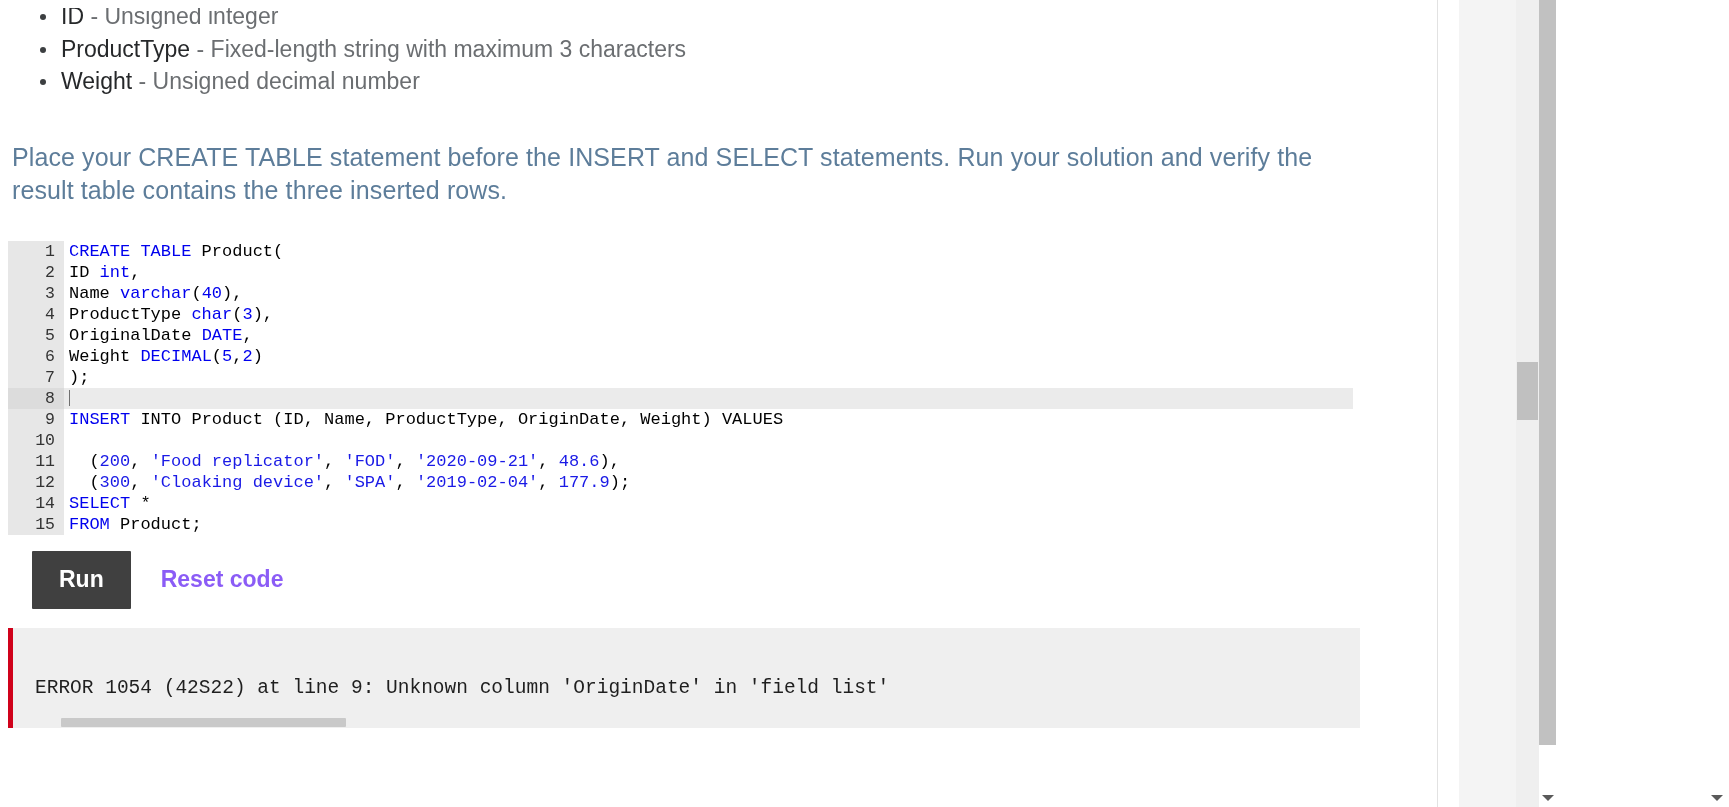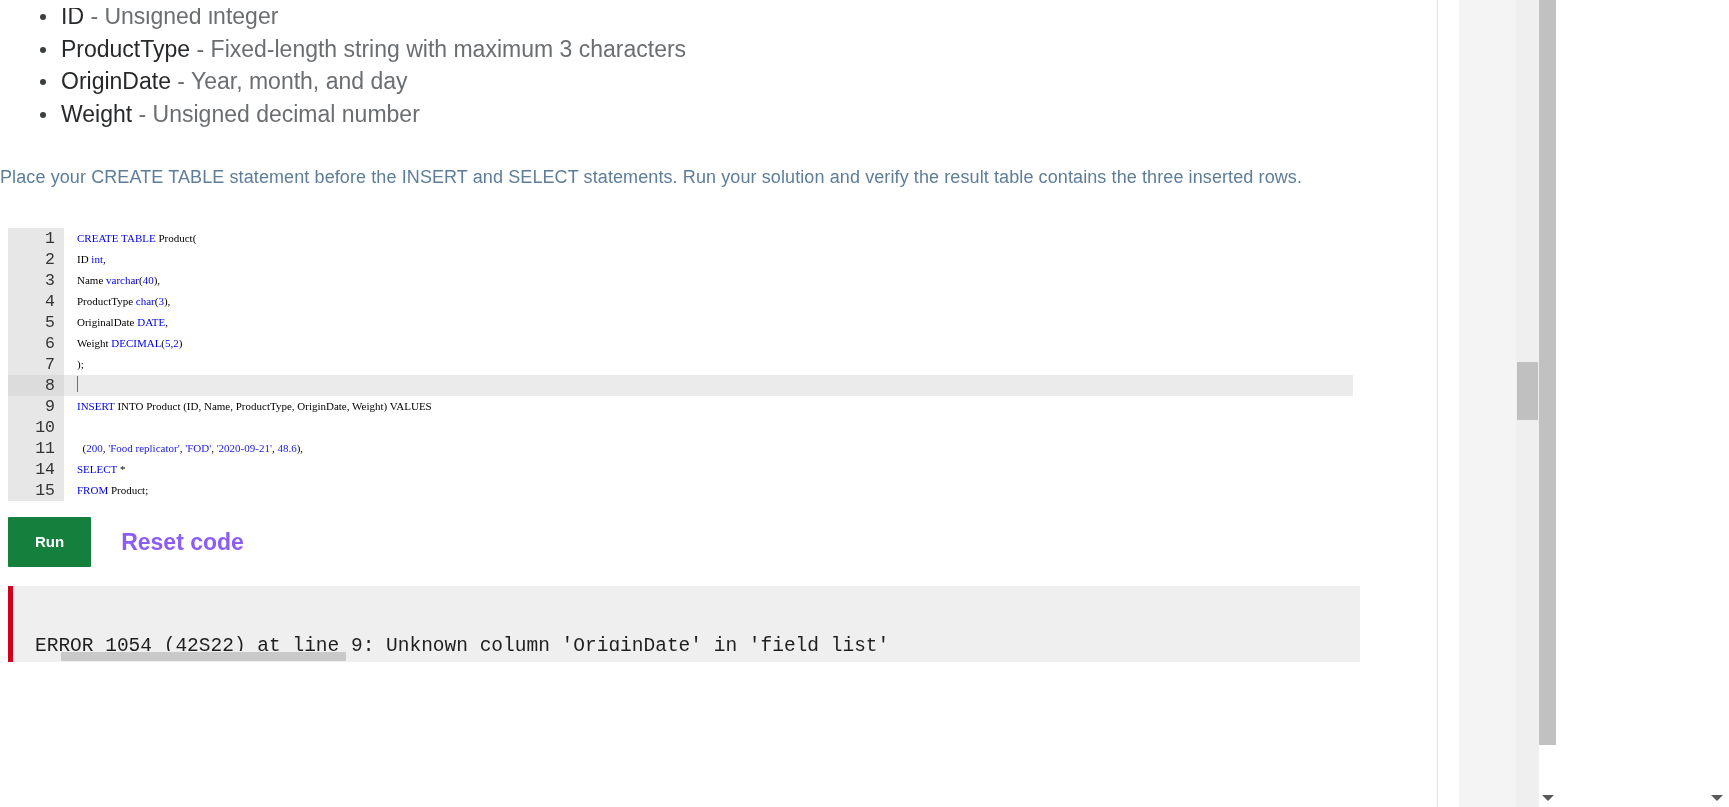--- a/index.html
+++ b/index.html
@@ -57,24 +57,24 @@
     background: #3c3f41;
   }
   .req-term {
     color: #26282a;
     font-weight: 400;
   }
   .req-desc { color: #6b6e71; }
 
   
   .instructions {
-    margin: 0;
+    margin: 12px;
     padding: 23px 0 0 0;
     width: 1330px;
-    font-size: 18px;
+    font-size: 25px;
     line-height: 33px;
     color: #5d7d9a;
     letter-spacing: .1px;
   }
 
   
   .editor-wrap {
     position: relative;
     margin-top: 34px;
     width: 1353px;
@@ -117,26 +117,25 @@
     text-align: right;
     color: #333333;
     font-family: "Liberation Mono", "DejaVu Sans Mono", monospace;
     font-size: 16.5px;
     line-height: 21px;
     user-select: none;
   }
   .ln-code {
     position: relative;
     z-index: 2;
-    padding-left: 13px;
+    padding-left: 5px;
     white-space: pre;
     color: #000000;
-    font-size: 11px;
+    font-size: 17px;
     line-height: 21px;
-    font-family: Liberation Serif, serif;
   }
   .kw   { color: #0000ee; }
   .str  { color: #1a1ae6; }
   .num  { color: #000000; }
   .cursor {
     display: inline-block;
     width: 1px;
     height: 16px;
     background: #707070;
     vertical-align: -3px;
@@ -144,48 +143,49 @@
   }
 
   
   .btn-row {
     display: flex;
     align-items: center;
     margin-top: 16px;
     padding-left: 8px;
   }
   .run-btn {
-    background: #15803d;
+    background: #404040;
     color: #ffffff;
     border: none;
     font-family: "Liberation Sans", sans-serif;
     font-weight: bold;
-    font-size: 15px;
+    font-size: 23px;
     line-height: 1;
     padding: 17px 27px 18px 27px;
     cursor: pointer;
     border-radius: 1px;
+    margin-left: 24px;
   }
   .reset-link {
     margin-left: 30px;
     color: #8b5cf6;
     font-weight: bold;
     font-size: 23px;
     text-decoration: none;
     cursor: pointer;
     font-family: "Liberation Sans", sans-serif;
   }
 
   
   .error-panel {
     position: relative;
     margin-top: 19px;
     margin-left: 8px;
     width: 1352px;
-    height: 76px;
+    height: 100px;
     background: #efefef;
     border-left: 5px solid #d0021b;
     overflow: hidden;
   }
   .error-text {
     font-family: "Liberation Mono", "DejaVu Sans Mono", monospace;
     font-size: 19.5px;
     color: #1f1f1f;
     white-space: pre;
     padding: 49px 0 0 22px;
@@ -277,21 +277,20 @@
 </head>
 <body>
 
 <div class="viewport">
 
   <div class="content">
 
     <ul class="req-list" id="req-list">
         <li><span class="req-term">ID</span><span class="req-desc"> - Unsigned integer</span></li>
         <li><span class="req-term">ProductType</span><span class="req-desc"> - Fixed-length string with maximum 3 characters</span></li>
-        <li><span class="req-term">OriginDate</span><span class="req-desc"> - Year, month, and day</span></li>
         <li><span class="req-term">Weight</span><span class="req-desc"> - Unsigned decimal number</span></li>
       </ul>
 
     <p class="instructions">Place your CREATE TABLE statement before the INSERT and SELECT statements. Run your solution and verify the result table contains the three inserted rows.</p>
 
     <div class="editor-wrap">
       <div class="code-editor" id="code-editor">
         <div class="gutter-bg"></div>
       <div class="code-line">
             <div class="ln-num">1</div>
@@ -331,20 +330,24 @@
             <div class="ln-code"><span class="kw">INSERT</span><span class="num"> INTO Product (ID, Name, ProductType, OriginDate, Weight) VALUES</span></div>
           </div>
           <div class="code-line">
             <div class="ln-num">10</div>
           </div>
           <div class="code-line">
             <div class="ln-num">11</div>
             <div class="ln-code"><span class="num">  (</span><span class="str">200</span><span class="num">, </span><span class="str">'Food replicator'</span><span class="num">, </span><span class="str">'FOD'</span><span class="num">, </span><span class="str">'2020-09-21'</span><span class="num">, </span><span class="str">48.6</span><span class="num">),</span></div>
           </div>
           <div class="code-line">
+            <div class="ln-num">12</div>
+            <div class="ln-code"><span class="num">  (</span><span class="str">300</span><span class="num">, </span><span class="str">'Cloaking device'</span><span class="num">, </span><span class="str">'SPA'</span><span class="num">, </span><span class="str">'2019-02-04'</span><span class="num">, </span><span class="str">177.9</span><span class="num">);</span></div>
+          </div>
+          <div class="code-line">
             <div class="ln-num">14</div>
             <div class="ln-code"><span class="kw">SELECT</span><span class="num"> *</span></div>
           </div>
           <div class="code-line">
             <div class="ln-num">15</div>
             <div class="ln-code"><span class="kw">FROM</span><span class="num"> Product;</span></div>
           </div>
         </div>
     </div>
 

